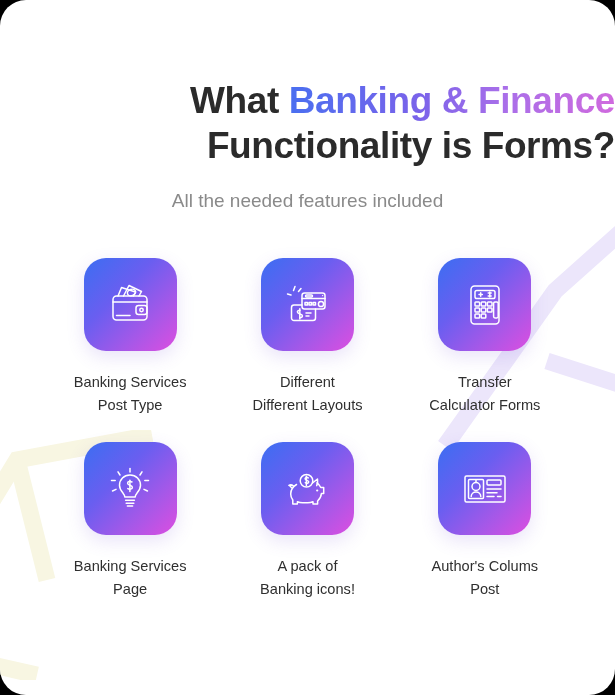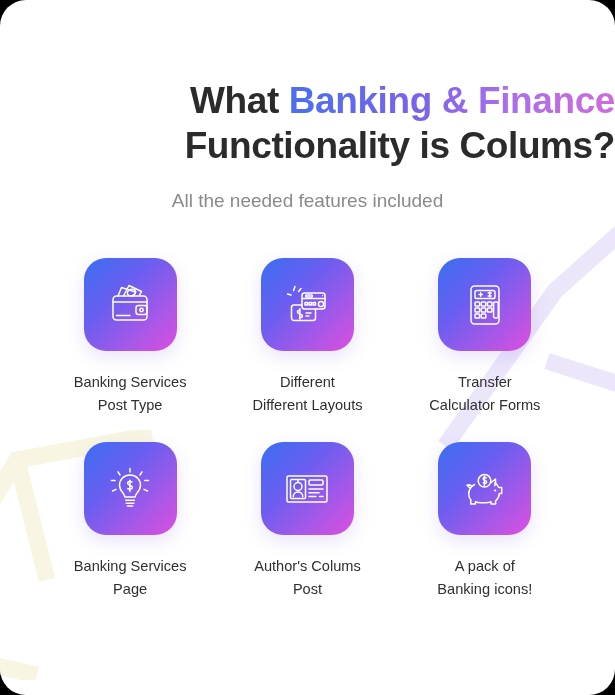--- a/index.html
+++ b/index.html
@@ -100,21 +100,21 @@
   </svg>
 
   <svg class="deco deco-left" viewBox="0 0 330 250" fill="none">
     <path d="M320 5 L185 30 L72 215 L205 245" stroke="#f8f6e2" stroke-width="17" stroke-linejoin="miter" fill="none"></path>
     <path d="M185 30 L215 150" stroke="#f8f6e2" stroke-width="17" fill="none"></path>
   </svg>
 
   <div class="header">
     <h1 class="title">
       <span>What </span><span class="accent">Banking &amp; Finance</span><br>
-      <span>Functionality is Colums?</span>
+      <span>Functionality is Forms?</span>
     </h1>
     <p class="subtitle">All the needed features included</p>
   </div>
 
   <div class="grid">
 
     <div class="feature">
       <div class="tile">
         <svg width="50" height="50" viewBox="0 0 50 50" fill="none" stroke="#ffffff" stroke-width="1.5" stroke-linejoin="round" stroke-linecap="round">
           <path d="M13 16 L16.5 7.5 L30.5 12 L28.5 16"></path>
@@ -196,46 +196,46 @@
           <path d="M24.9 16.3 V27.5"></path>
         </svg>
       </div>
       <div class="feature-label">Banking Services
 Page</div>
     </div>
 
     <div class="feature">
       <div class="tile">
         <svg width="50" height="50" viewBox="0 0 50 50" fill="none" stroke="#ffffff" stroke-width="1.5" stroke-linejoin="round" stroke-linecap="round">
+          <path d="M14.5 20.5 c-3.5 2.1 -5.8 5.6 -5.8 9.5 0 2.2 .8 4.3 2.1 6 V40 h4.6 v-2.2 c1.6 .7 3.4 1 5.3 1 h5 c1.9 0 3.7 -.4 5.3 -1.1 V40 h4.6 v-3 c2.2 -2 3.6 -4.6 3.8 -7.5 h2.3 v-6 h-2.9 c-.8 -1.8 -2.1 -3.4 -3.8 -4.6"></path>
+          <path d="M30.5 19 L35.5 15 c.4 2.6 .2 4.9 -.8 6.6"></path>
+          <circle cx="35.2" cy="26.5" r="1.1" fill="#fff" stroke="none"></circle>
+          <path d="M11.5 22 c-1.4 -1.1 -3.2 -1.4 -4.6 -.6 1 .4 1.9 1.2 2.5 2.2"></path>
+          <circle cx="24.5" cy="16.8" r="6.3"></circle>
+          <path d="M26.3 13.9 c-1 -.7 -3.2 -.7 -3.2 .9 0 1.9 3.6 1.2 3.6 3 0 1.6 -2.2 1.7 -3.4 .9"></path>
+          <path d="M24.4 12.3 V21.4"></path>
+        </svg>
+      </div>
+      <div class="feature-label">A pack of
+Banking icons!</div>
+    </div>
+
+    <div class="feature">
+      <div class="tile">
+        <svg width="50" height="50" viewBox="0 0 50 50" fill="none" stroke="#ffffff" stroke-width="1.5" stroke-linejoin="round" stroke-linecap="round">
           <rect x="5" y="12" width="40" height="26" rx="1.5"></rect>
           <rect x="8.5" y="15.5" width="15" height="19" rx="1"></rect>
           <circle cx="16" cy="22.5" r="4"></circle>
           <path d="M16 18.3 V16.6"></path>
           <path d="M11.2 32.6 c0 -2.7 2.2 -4.6 4.8 -4.6 2.6 0 4.8 1.9 4.8 4.6"></path>
           <rect x="27" y="16" width="14" height="5" rx="1"></rect>
           <path d="M27 25 H41"></path>
           <path d="M27 28.7 H37"></path>
           <path d="M27 32.4 H34"></path>
           <path d="M37.5 32.4 H41"></path>
         </svg>
       </div>
       <div class="feature-label">Author's Colums
 Post</div>
     </div>
 
-    <div class="feature">
-      <div class="tile">
-        <svg width="50" height="50" viewBox="0 0 50 50" fill="none" stroke="#ffffff" stroke-width="1.5" stroke-linejoin="round" stroke-linecap="round">
-          <path d="M14.5 20.5 c-3.5 2.1 -5.8 5.6 -5.8 9.5 0 2.2 .8 4.3 2.1 6 V40 h4.6 v-2.2 c1.6 .7 3.4 1 5.3 1 h5 c1.9 0 3.7 -.4 5.3 -1.1 V40 h4.6 v-3 c2.2 -2 3.6 -4.6 3.8 -7.5 h2.3 v-6 h-2.9 c-.8 -1.8 -2.1 -3.4 -3.8 -4.6"></path>
-          <path d="M30.5 19 L35.5 15 c.4 2.6 .2 4.9 -.8 6.6"></path>
-          <circle cx="35.2" cy="26.5" r="1.1" fill="#fff" stroke="none"></circle>
-          <path d="M11.5 22 c-1.4 -1.1 -3.2 -1.4 -4.6 -.6 1 .4 1.9 1.2 2.5 2.2"></path>
-          <circle cx="24.5" cy="16.8" r="6.3"></circle>
-          <path d="M26.3 13.9 c-1 -.7 -3.2 -.7 -3.2 .9 0 1.9 3.6 1.2 3.6 3 0 1.6 -2.2 1.7 -3.4 .9"></path>
-          <path d="M24.4 12.3 V21.4"></path>
-        </svg>
-      </div>
-      <div class="feature-label">A pack of
-Banking icons!</div>
-    </div>
-
   </div>
 </div>
 
 </body></html>

